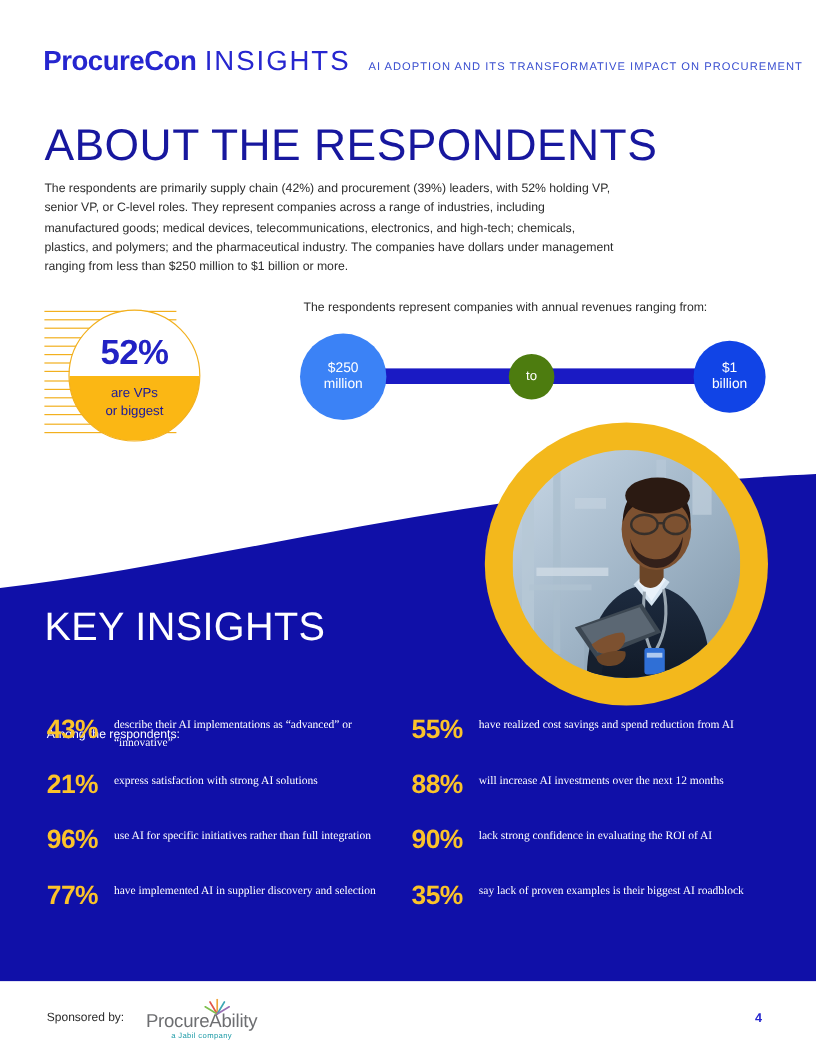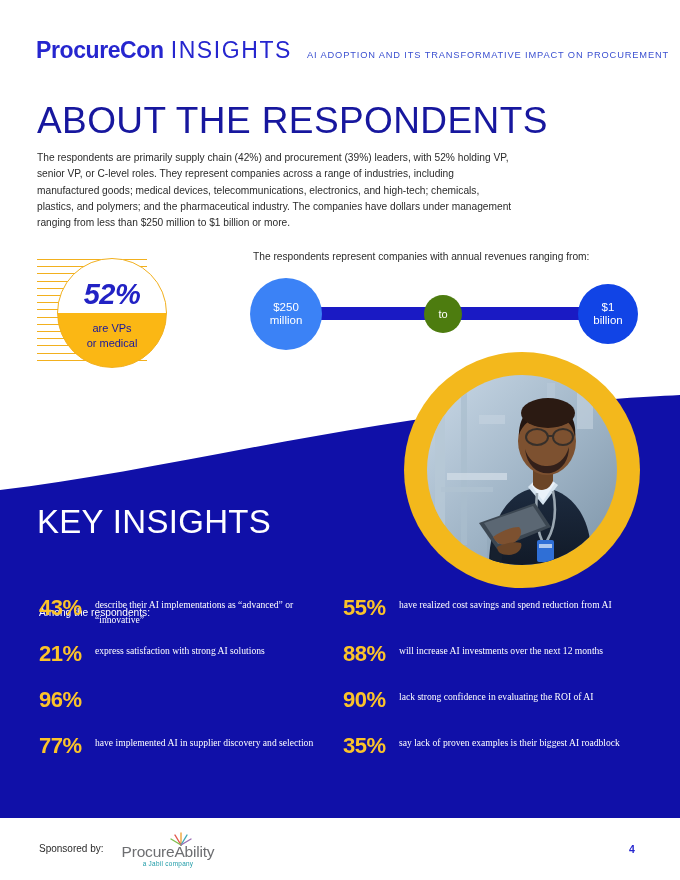--- a/index.html
+++ b/index.html
@@ -107,21 +107,20 @@
   .circle-52-value {
     position: absolute;
     top: 19px;
     left: 0;
     width: 100%;
     text-align: center;
     font-size: 29px;
     font-weight: bold;
     color: #2222c4;
     letter-spacing: -0.5px;
-    font-style: italic;
   }
   .circle-52-label {
     position: absolute;
     top: 62px;
     left: 0;
     width: 100%;
     text-align: center;
     font-size: 11px;
     line-height: 14.5px;
     color: #17179e;
@@ -348,21 +347,21 @@
     <div class="hatch-line" style="top: 64.8px;"></div>
     <div class="hatch-line" style="top: 72px;"></div>
     <div class="hatch-line" style="top: 79.2px;"></div>
     <div class="hatch-line" style="top: 86.4px;"></div>
     <div class="hatch-line" style="top: 93.6px;"></div>
     <div class="hatch-line" style="top: 100.8px;"></div>
   </div>
 <div class="circle-52">
   <div class="circle-52-value">52%</div>
   <div class="circle-52-label" style="white-space:pre-line">are VPs
-or medical</div>
+or biggest</div>
 </div>
 
 <div class="revenue-caption">The respondents represent companies with annual revenues ranging from:</div>
 <div class="revenue-diagram">
   <div class="revenue-bar"></div>
   <div class="rev-node rev-node-left" style="white-space:pre-line">$250
 million</div>
   <div class="rev-node rev-node-mid">to</div>
   <div class="rev-node rev-node-right" style="white-space:pre-line">$1
 billion</div>
@@ -449,20 +448,21 @@
     <div class="stat-item">
       <div class="stat-pct">21%</div>
       <div class="stat-text">express satisfaction with strong AI solutions</div>
     </div>
     <div class="stat-item">
       <div class="stat-pct">88%</div>
       <div class="stat-text">will increase AI investments over the next 12 months</div>
     </div>
     <div class="stat-item">
       <div class="stat-pct">96%</div>
+      <div class="stat-text">use AI for specific initiatives rather than full integration</div>
     </div>
     <div class="stat-item">
       <div class="stat-pct">90%</div>
       <div class="stat-text">lack strong confidence in evaluating the ROI of AI</div>
     </div>
     <div class="stat-item">
       <div class="stat-pct">77%</div>
       <div class="stat-text">have implemented AI in supplier discovery and selection</div>
     </div>
     <div class="stat-item">

